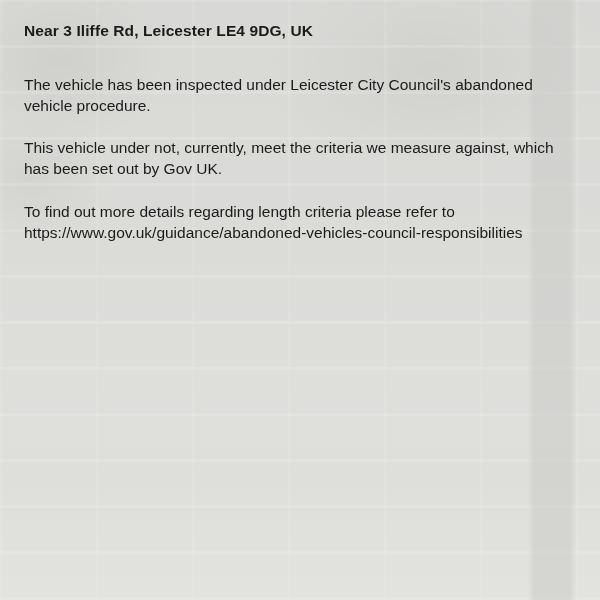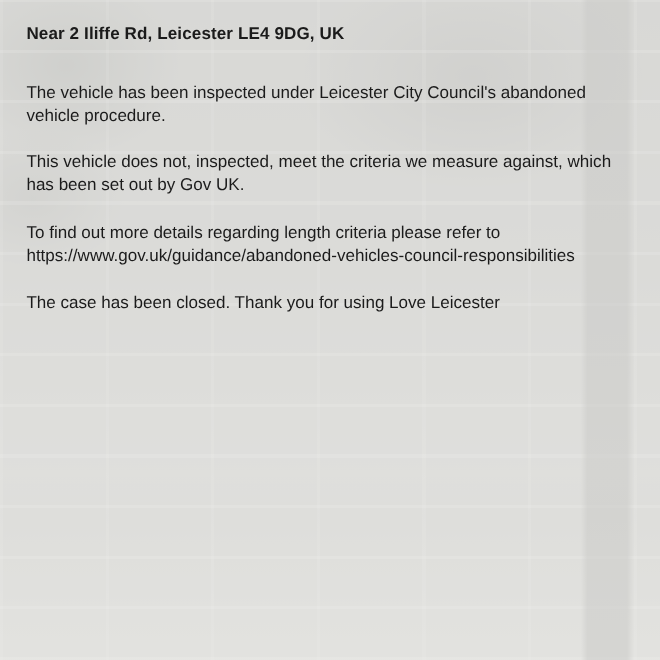--- a/index.html
+++ b/index.html
@@ -81,20 +81,19 @@
   }
 </style>
 </head>
 <body>
 
 <div class="card">
   <div class="photo"></div>
   <div class="photo-wash"></div>
 
   <div class="content">
-    <h1 class="title">Near 2 Iliffe Rd, Leicester LE4 9DG, UK</h1>
+    <h1 class="title">Near 3 Iliffe Rd, Leicester LE4 9DG, UK</h1>
 
     <p class="para">The vehicle has been inspected under Leicester City Council's abandoned vehicle procedure.</p>
-    <p class="para">This vehicle does not, inspected, meet the criteria we measure against, which has been set out by Gov UK.</p>
+    <p class="para">This vehicle under not, currently, meet the criteria we measure against, which has been set out by Gov UK.</p>
     <p class="para">To find out more details regarding length criteria please refer to https://www.gov.uk/guidance/abandoned-vehicles-council-responsibilities</p>
-    <p class="para">The case has been closed. Thank you for using Love Leicester</p>
   </div>
 </div>
 
 </body></html>

